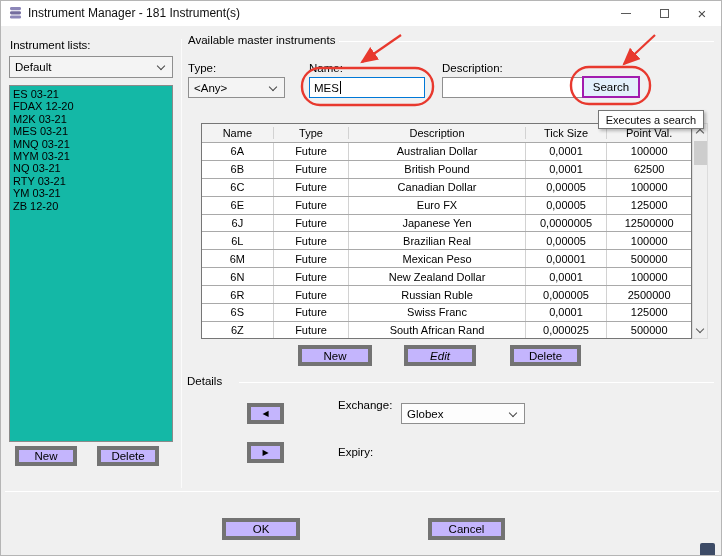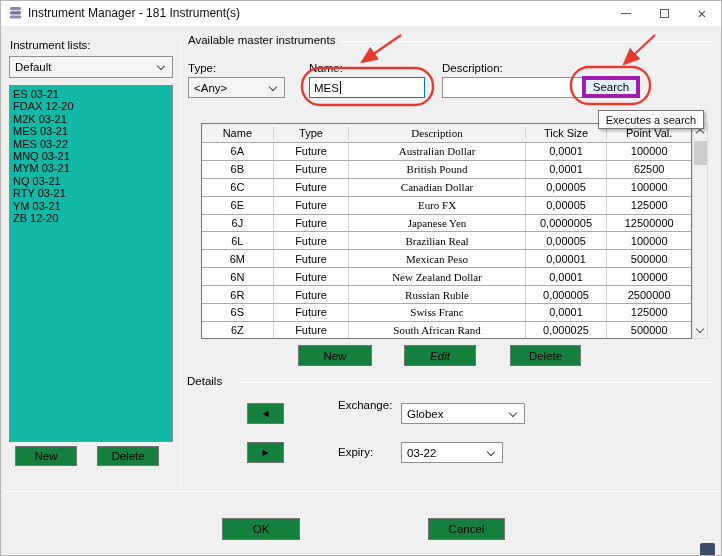--- a/index.html
+++ b/index.html
@@ -11,21 +11,21 @@
   .titlebar{position:absolute;left:0;top:0;width:100%;height:25px;background:#ffffff;}
   .title-text{position:absolute;left:27px;top:5px;font-size:12px;color:#0f0f0f;white-space:nowrap;}
   .app-icon{position:absolute;left:8px;top:5px;width:14px;height:14px;}
   .winbtn{position:absolute;top:0;width:34px;height:24px;display:flex;align-items:center;justify-content:center;color:#5a5a5a;}
   .minbar{width:10px;height:1px;background:#5a5a5a;}
   .maxbox{width:9px;height:9px;border:1px solid #5a5a5a;background:transparent;}
   .closex{font-size:15px;line-height:1;color:#4a4a4a;}
 
   
   .label{font-size:11.5px;color:#000;white-space:nowrap;}
-  .btn{position:absolute;background:#15803d;border:1px solid #737373;font-size:11.5px;color:#000;
+  .btn{position:absolute;background:#c4b5fd;border:4px solid #737373;font-size:11.5px;color:#000;
        display:flex;align-items:center;justify-content:center;padding:0;}
   .combo{position:absolute;background:#fdfdfd;border:1px solid #8f8f8f;font-size:11.5px;color:#000;
          display:flex;align-items:center;padding-left:5px;}
   .chev{position:absolute;width:6px;height:6px;border-right:1.3px solid #464646;border-bottom:1.3px solid #464646;
         transform:rotate(45deg);right:8px;top:6px;}
   .textbox{position:absolute;background:#fff;border:1px solid #8f8f8f;font-size:11.5px;color:#000;
            display:flex;align-items:center;padding-left:4px;}
   .textbox.focused{border:1px solid #0078d7;}
   .caret{width:1px;height:13px;background:#000;margin-left:1px;}
   .hline{position:absolute;height:1px;background:#d9d9d9;border-bottom:1px solid #ffffff;}
@@ -36,21 +36,21 @@
            padding:2px 0 0 3px;overflow:hidden;}
   .listbox div{font-size:11px;line-height:12.4px;color:#000;white-space:nowrap;}
 
   
   .grid{position:absolute;left:200px;top:122px;width:491px;height:216px;background:#fff;border:1px solid #767676;overflow:hidden;}
   .tr{display:flex;height:17.9px;border-bottom:1px solid #a9a9a9;}
   .tr.head{height:19px;background:#f3f3f3;align-items:center;}
   .td{font-size:11px;color:#000;display:flex;align-items:center;justify-content:center;border-right:1px solid #d2d2d2;overflow:hidden;white-space:nowrap;}
   .td:nth-child(1){width:72px;}
   .td:nth-child(2){width:76px;}
-  .td:nth-child(3){width:177px;font-family:Liberation Serif, serif;}
+  .td:nth-child(3){width:177px;}
   .td:nth-child(4){width:82px;}
   .td:nth-child(5){width:84px;border-right:none;}
   .scrollbar{position:absolute;left:691px;top:122px;width:16px;height:216px;background:#f0f0f0;border:1px solid #dcdcdc;}
   .sb-arrow{position:absolute;left:4px;width:6px;height:6px;border-right:1.2px solid #5a5a5a;border-bottom:1.2px solid #5a5a5a;}
   .sb-up{top:6px;transform:rotate(225deg);}
   .sb-down{bottom:6px;transform:rotate(45deg);}
   .sb-thumb{position:absolute;left:1px;top:17px;width:13px;height:24px;background:#cdcdcd;}
 
   .tri{font-size:8px;color:#000;line-height:1;}
 
@@ -91,21 +91,20 @@
     <span>Default</span>
     <span class="chev"></span>
   </div>
 
   <div class="listbox">
 
   <div>ES 03-21</div>
       <div>FDAX 12-20</div>
       <div>M2K 03-21</div>
       <div>MES 03-21</div>
-      <div>MES 03-22</div>
       <div>MNQ 03-21</div>
       <div>MYM 03-21</div>
       <div>NQ 03-21</div>
       <div>RTY 03-21</div>
       <div>YM 03-21</div>
       <div>ZB 12-20</div>
     </div>
 
   <div class="btn" style="left:14px;top:445px;width:62px;height:20px;">
       <span>New</span>
@@ -130,21 +129,21 @@
 
   <div class="textbox focused" style="left:308px;top:76px;width:116px;height:21px;text-align:right;">
     <span>MES</span>
     <span class="caret"></span>
   </div>
 
   <div class="textbox" style="left:441px;top:76px;width:146px;height:21px;">
     <span></span>
   </div>
 
-  <div class="btn" style="left:581px;top:75px;width:58px;height:22px;background:#e3f0fb;border:4px solid #a21caf;">
+  <div class="btn" style="left:581px;top:75px;width:58px;height:22px;background:#e3f0fb;border:2px solid #a21caf;">
     <span>Search</span>
   </div>
 
   <div class="tooltip">
     <span>Executes a search</span>
   </div>
 
   <div class="grid">
     <div class="tr head">
       <div class="td">Name</div>
@@ -270,24 +269,20 @@
   <span class="label abs" style="left:337px;top:398px;">Exchange:</span>
   <div class="combo" style="left:400px;top:402px;width:124px;height:21px;">
     <span>Globex</span>
     <span class="chev"></span>
   </div>
 
   <div class="btn" style="left:246px;top:441px;width:37px;height:21px;">
     <span class="tri">▶</span>
   </div>
   <span class="label abs" style="left:337px;top:445px;">Expiry:</span>
-  <div class="combo" style="left:400px;top:441px;width:102px;height:21px;">
-    <span>03-22</span>
-    <span class="chev"></span>
-  </div>
 
   <div class="hline" style="left:4px;top:490px;width:714px;"></div>
   <div class="btn" style="left:221px;top:517px;width:78px;height:22px;">
       <span>OK</span>
     </div>
   <div class="btn" style="left:427px;top:517px;width:77px;height:22px;">
       <span>Cancel</span>
     </div>
 
   <div class="artifact"></div>

